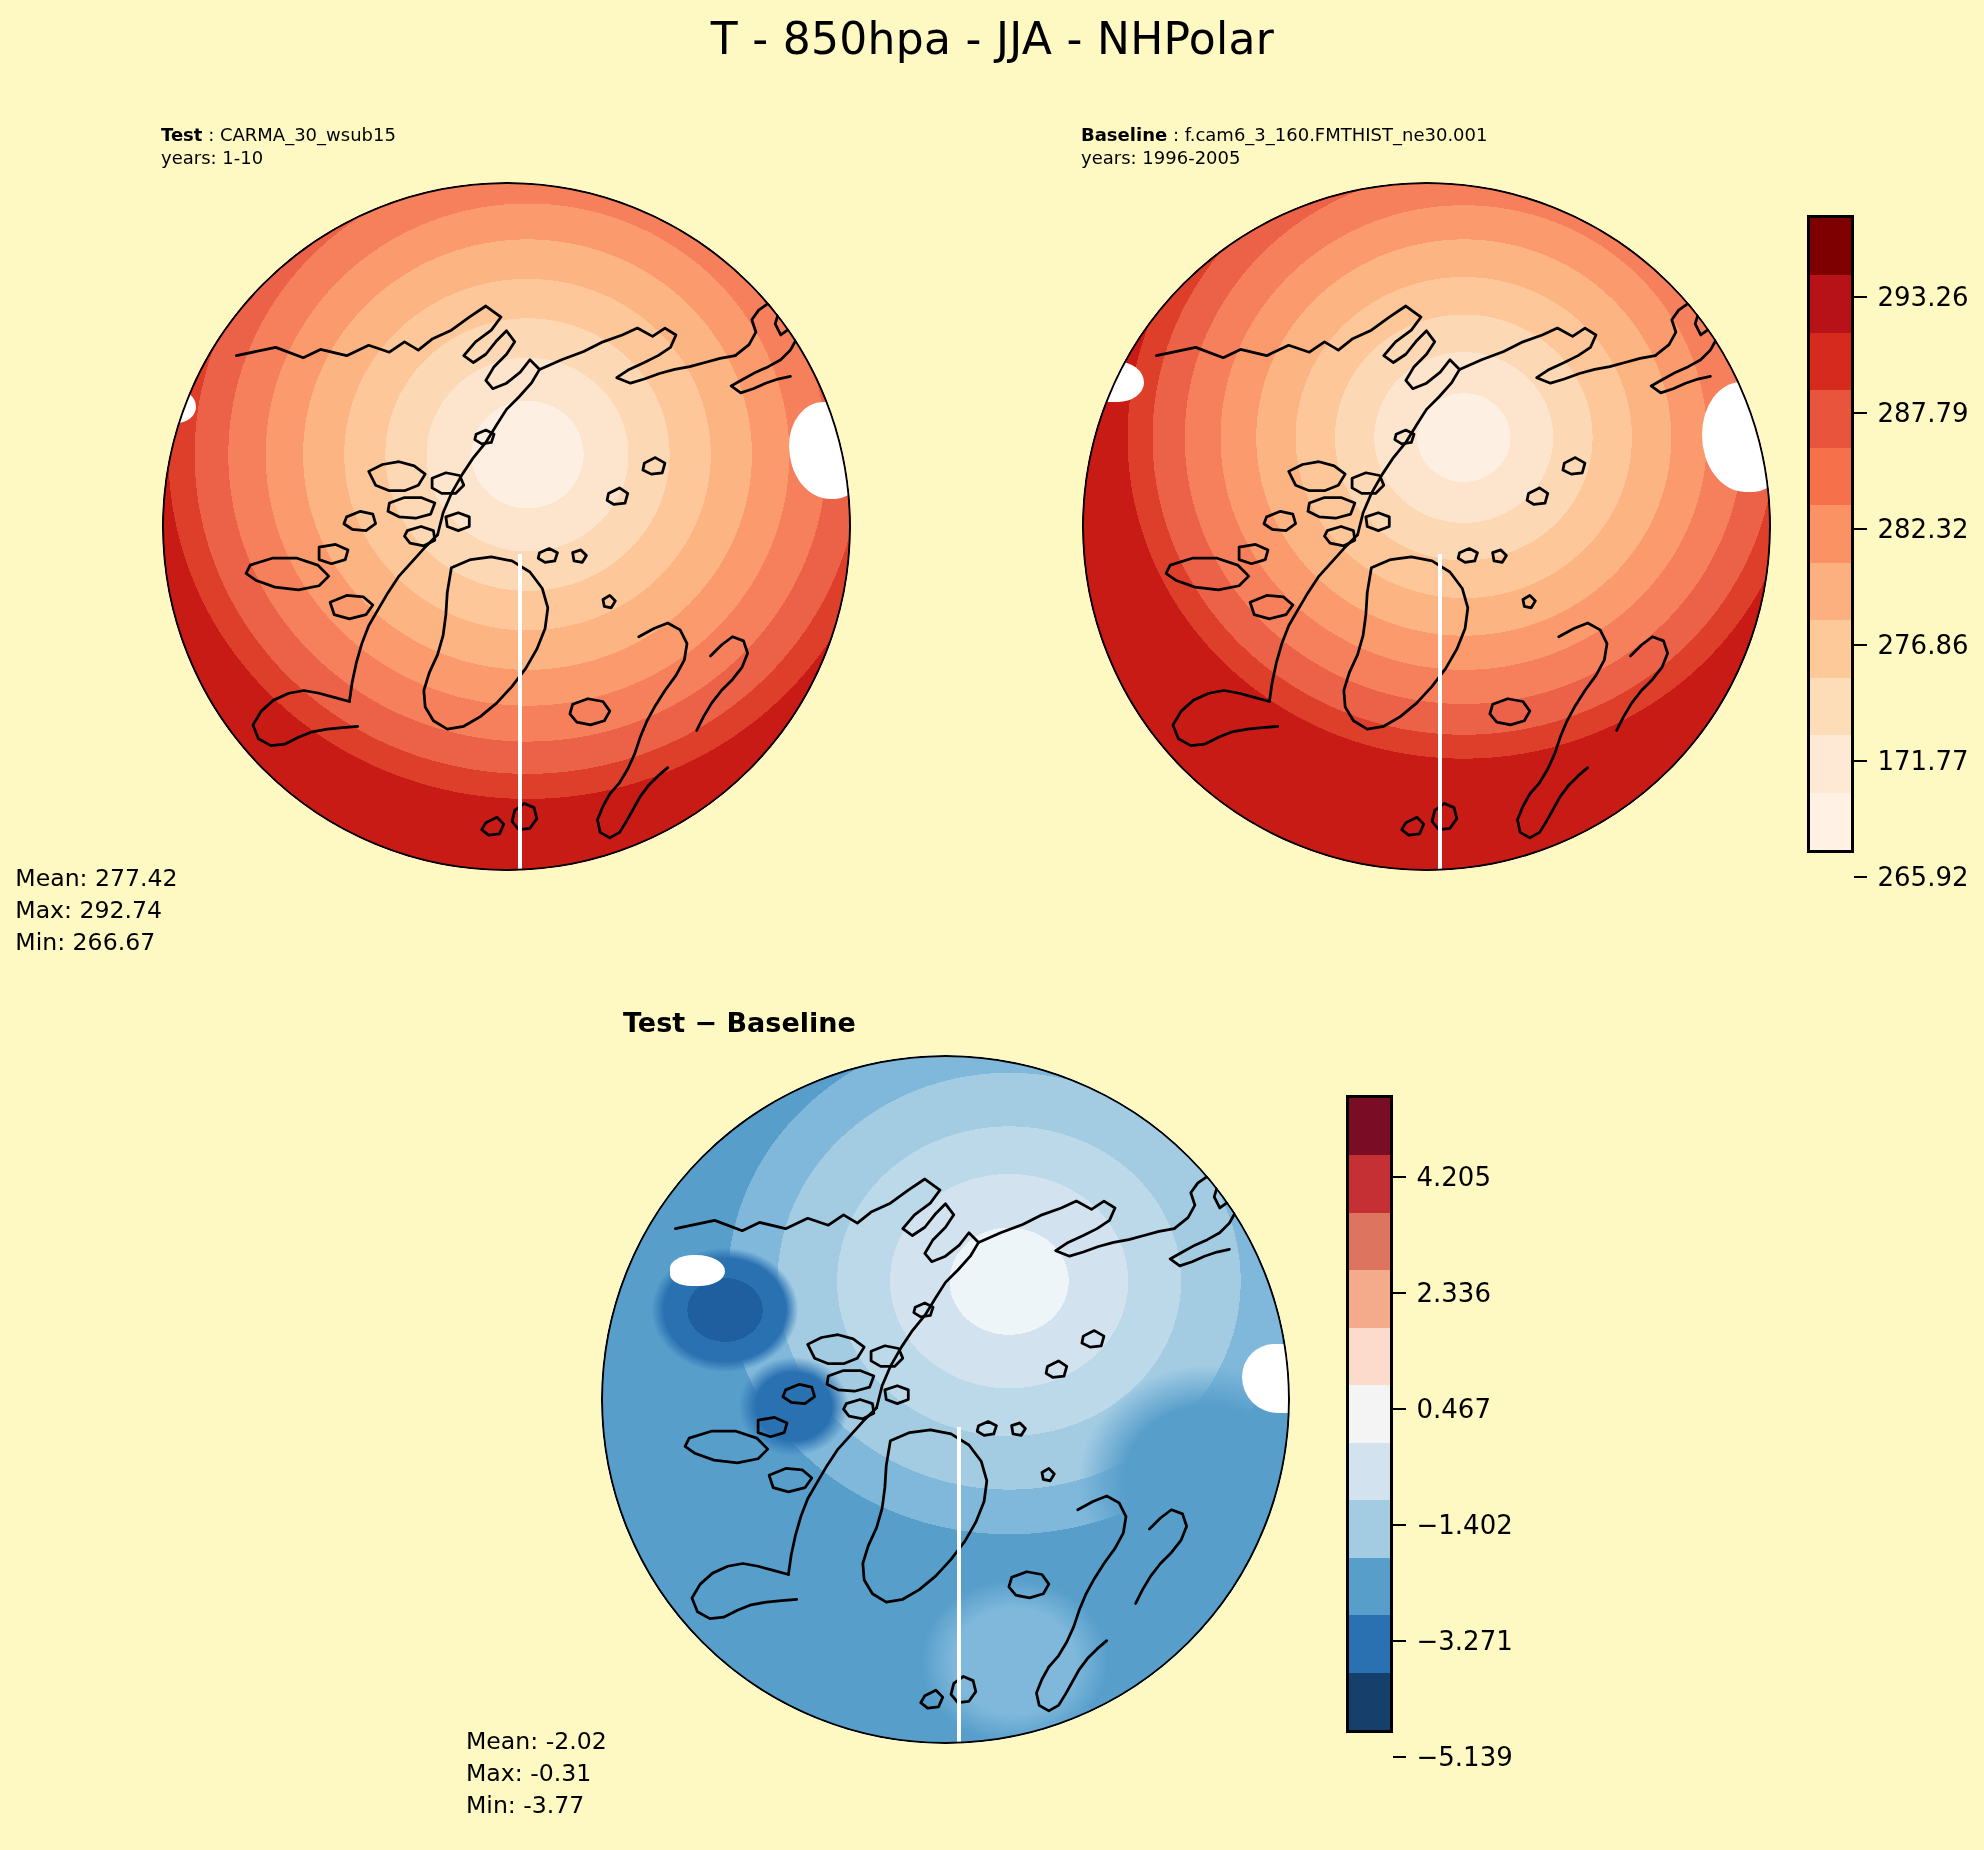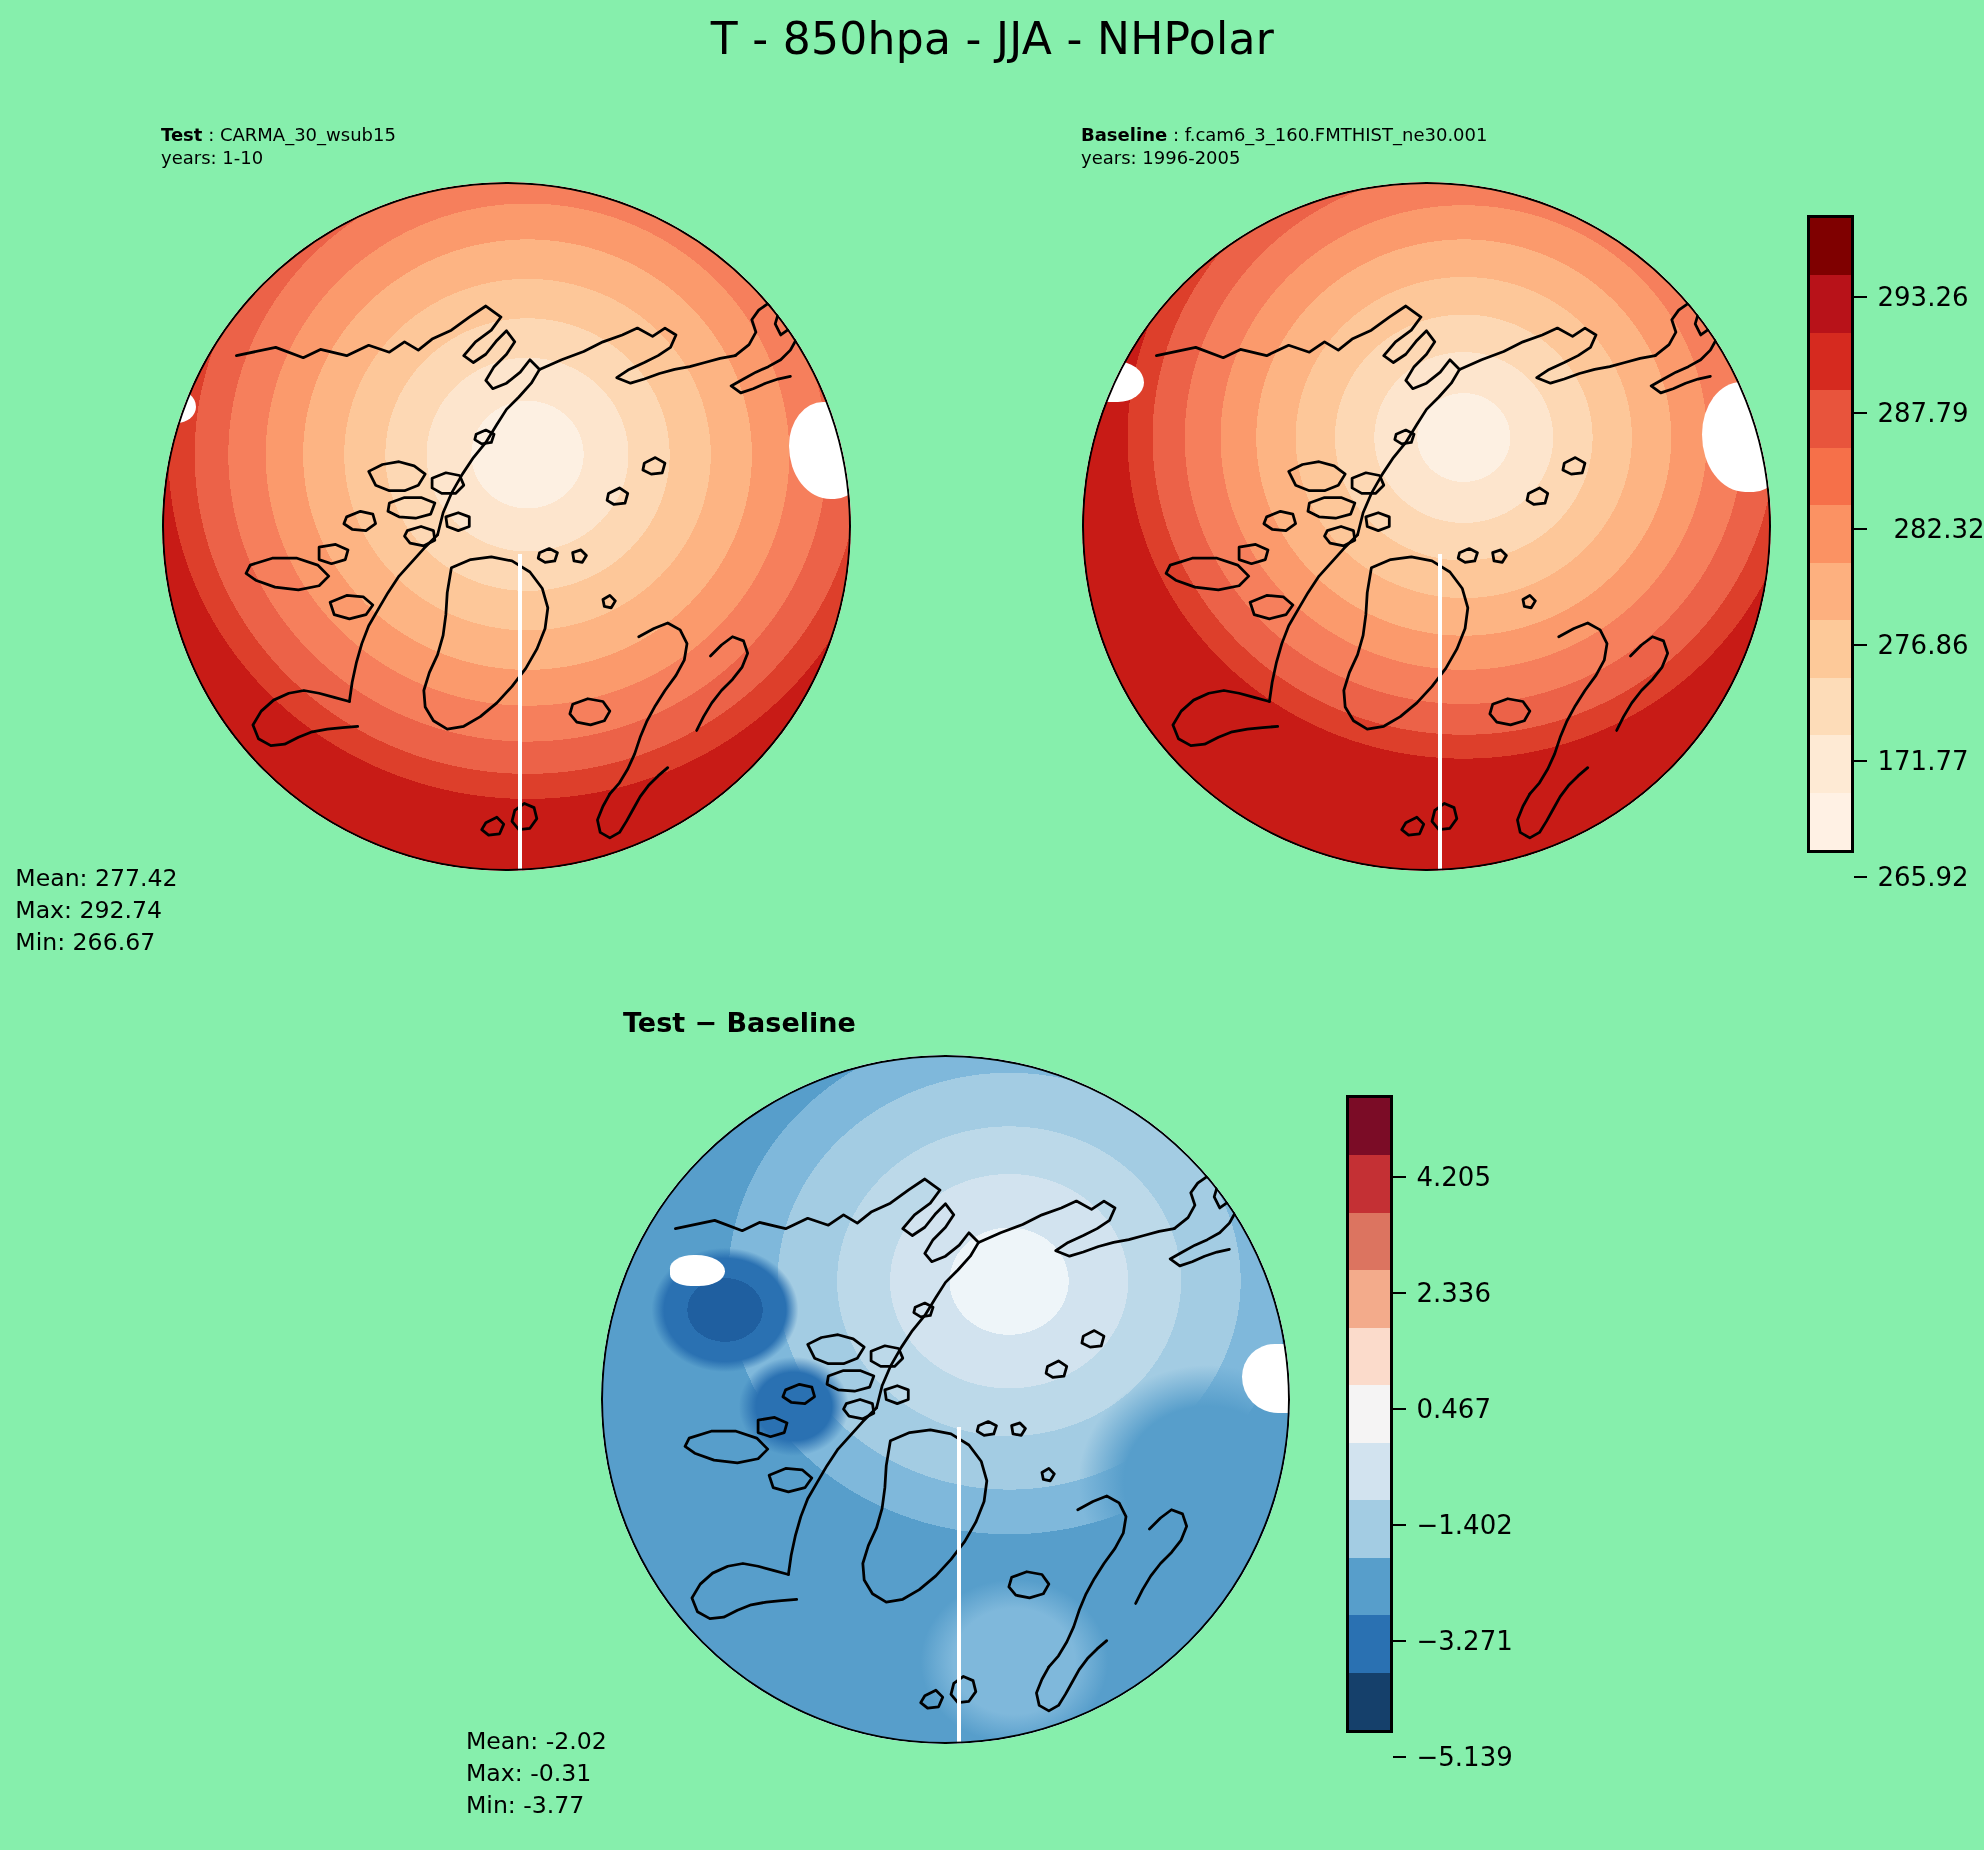--- a/index.html
+++ b/index.html
@@ -11,21 +11,21 @@
     width: 1985px;
     height: 1850px;
     position: relative;
     font-family: "DejaVu Sans", sans-serif;
     color: #000000;
     overflow: hidden;
   }
   #figure {
     position: absolute;
     inset: 0;
-    background: #86efac;
+    background: #fef9c3;
   }
 
   
   #main-title {
     position: absolute;
     top: 12.5px;
     left: 0;
     width: 1985px;
     text-align: center;
     font-size: 44px;
@@ -362,21 +362,21 @@
     </div>
     <div class="cbar-ticks" id="top-cbar-ticks" style="left:47px; top:0; width:125px; height:638px;">
         <div class="cbar-tick" style="top: 58px; transform: translateY(-50%); left: 0px;">
           <span class="tick-line"></span>
           <span class="tick-label">293.26</span>
         </div>
         <div class="cbar-tick" style="top: 174px; transform: translateY(-50%); left: 0px;">
           <span class="tick-line"></span>
           <span class="tick-label">287.79</span>
         </div>
-        <div class="cbar-tick" style="top: 290px; transform: translateY(-50%); left: 0px; gap: 16px;">
+        <div class="cbar-tick" style="top: 290px; transform: translateY(-50%); left: 0px;">
           <span class="tick-line"></span>
           <span class="tick-label">282.32</span>
         </div>
         <div class="cbar-tick" style="top: 406px; transform: translateY(-50%); left: 0px;">
           <span class="tick-line"></span>
           <span class="tick-label">276.86</span>
         </div>
         <div class="cbar-tick" style="top: 522px; transform: translateY(-50%); left: 0px;">
           <span class="tick-line"></span>
           <span class="tick-label">171.77</span>

